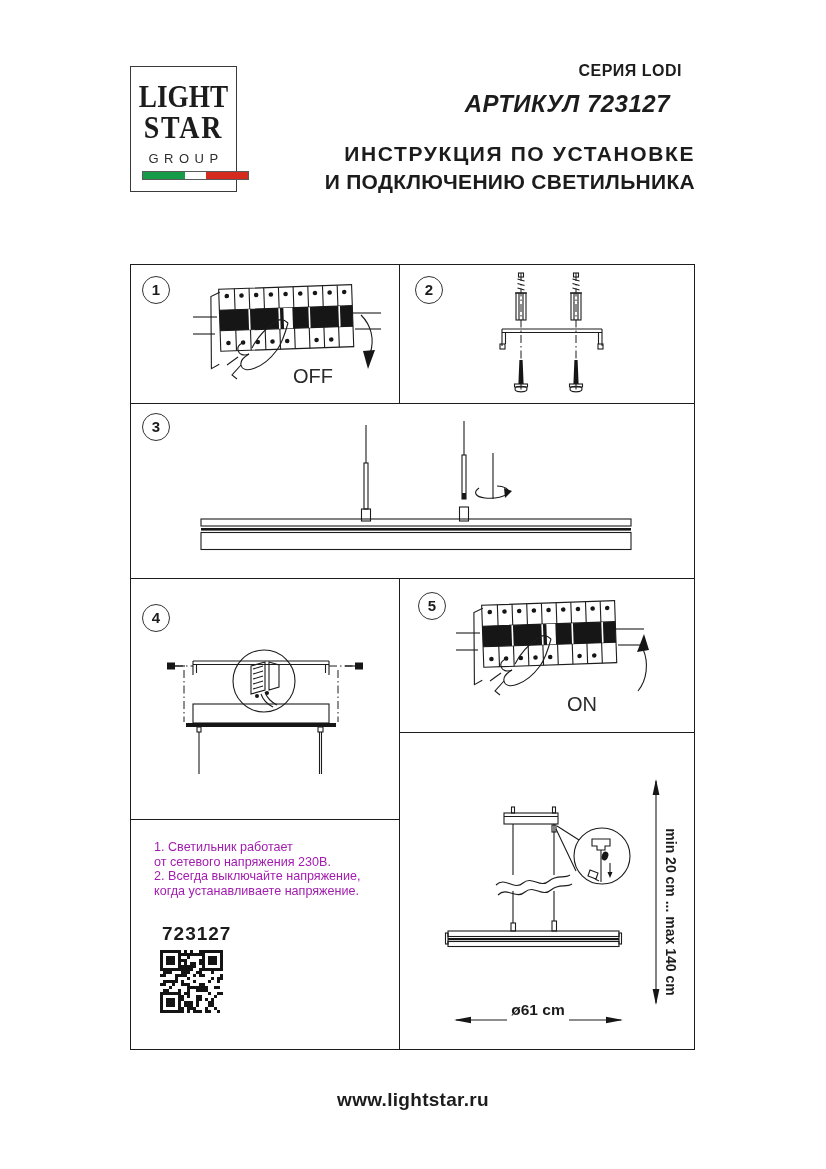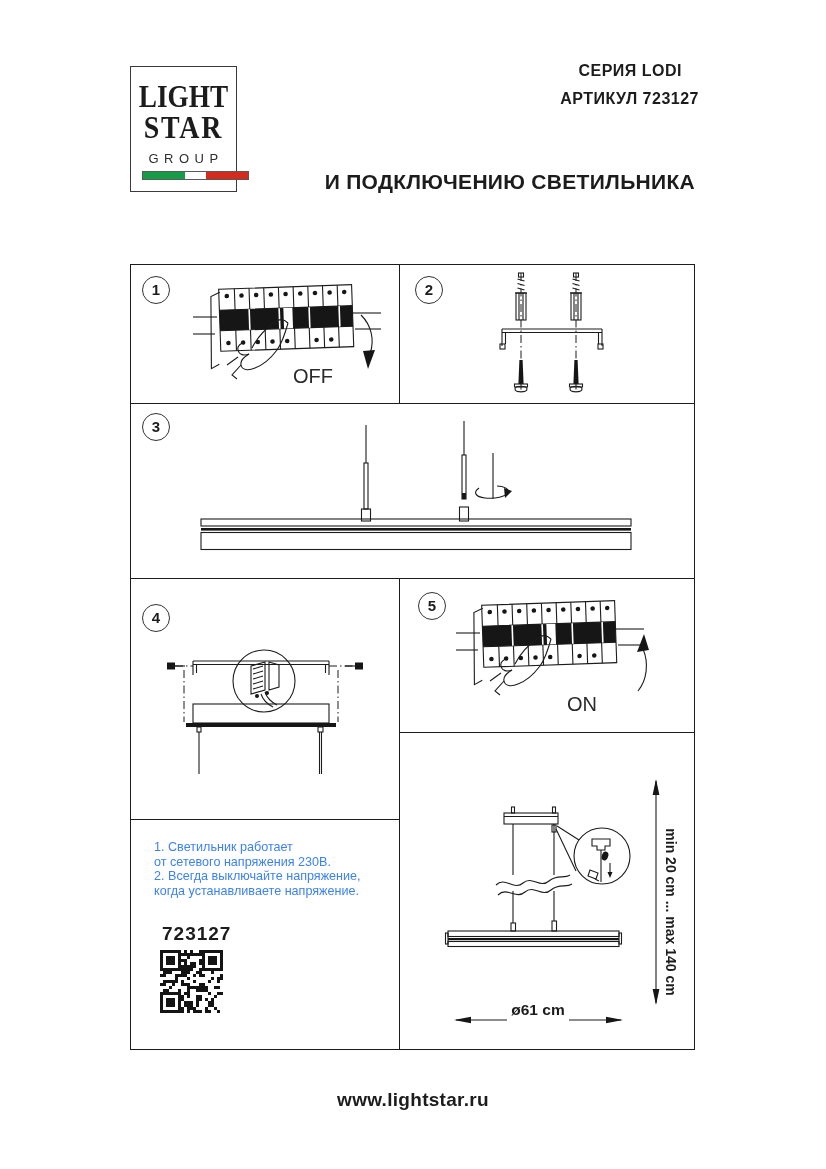--- a/index.html
+++ b/index.html
@@ -16,21 +16,21 @@
              letter-spacing:2px;transform:scaleX(.9);line-height:1;}
   .logo-group{top:84px;font-size:13px;letter-spacing:5.5px;text-indent:5px;color:#2e2e2e;}
   .logo-flag{position:absolute;left:11px;top:104px;width:81px;height:7px;display:flex;
              border:1px solid #5a5a5a;box-sizing:content-box;}
   .logo-flag span{display:block;height:100%;}
   .fg{width:40%;} .fw{width:20%;} .fr{width:40%;}
 
   
   .hdr{position:absolute;text-align:right;font-weight:bold;white-space:nowrap;}
   .series{right:144px;top:62px;font-size:16px;letter-spacing:.5px;}
-  .article{right:127px;top:90px;font-size:16px;letter-spacing:.5px;}
+  .article{right:156px;top:90px;font-size:24px;letter-spacing:.5px;font-style:italic;}
   .instr1{right:131px;top:142px;font-size:21px;letter-spacing:1.6px;}
   .instr2{right:131px;top:170px;font-size:21px;letter-spacing:.3px;text-align:center;}
 
   
   .grid{position:absolute;left:130px;top:264px;width:563px;height:784px;
         border:1.4px solid #1c1c1c;box-sizing:content-box;}
   .gl{position:absolute;background:#1c1c1c;}
   .v1{left:268px;top:0;width:1.4px;height:138px;}
   .v2{left:268px;top:313px;width:1.4px;height:471px;}
   .h1{left:0;top:138px;width:563px;height:1.4px;}
@@ -56,21 +56,21 @@
   .s{stroke:#1c1c1c;fill:none;stroke-width:1.1;}
   .f{fill:#161616;stroke:none;}
   .w{fill:#ffffff;stroke:none;}
   .dd{stroke:#1c1c1c;fill:none;stroke-width:1;stroke-dasharray:8 3 1.5 3;}
   svg text{font-family:"Liberation Sans",sans-serif;fill:#1c1c1c;}
   .onoff{font-size:20px;fill:#2a2a2a;}
   .dim-v{font-size:14px;font-weight:bold;}
   .dim-h{font-size:15.5px;font-weight:bold;}
 
   
-  .notes{position:absolute;left:23px;top:21px;width:235px;font-size:12.6px;line-height:14.6px;color:#3b82f6;}
+  .notes{position:absolute;left:23px;top:21px;width:235px;font-size:12.6px;line-height:14.6px;color:#a21caf;}
   .article-no{position:absolute;left:31px;top:104px;font-size:19px;font-weight:bold;letter-spacing:1px;}
   .qr{position:absolute;left:29px;top:131px;display:grid;
       grid-template-columns:repeat(21,3px);grid-auto-rows:3px;width:63px;height:63px;}
   .qr div{width:3px;height:3px;} .qr .d{background:#141414;}
 
   .footer{position:absolute;left:0;top:1089px;width:826px;text-align:center;
           font-size:19px;font-weight:bold;letter-spacing:.3px;}
 </style>
 </head>
 <body>
@@ -83,20 +83,21 @@
     <div class="logo-group">GROUP</div>
     <div class="logo-flag">
       <span class="fg" style="background: rgb(22, 155, 72);"></span>
       <span class="fw" style="background: rgb(255, 255, 255);"></span>
       <span class="fr" style="background: rgb(213, 43, 30);"></span>
     </div>
   </div>
 
   <div class="hdr series">СЕРИЯ LODI</div>
   <div class="hdr article">АРТИКУЛ 723127</div>
+  <div class="hdr instr1">ИНСТРУКЦИЯ ПО УСТАНОВКЕ</div>
   <div class="hdr instr2">И ПОДКЛЮЧЕНИЮ СВЕТИЛЬНИКА</div>
 
   <div class="grid">
     <div class="gl v1"></div>
     <div class="gl v2"></div>
     <div class="gl h1"></div>
     <div class="gl h2"></div>
     <div class="gl h3"></div>
     <div class="gl h4"></div>
 

